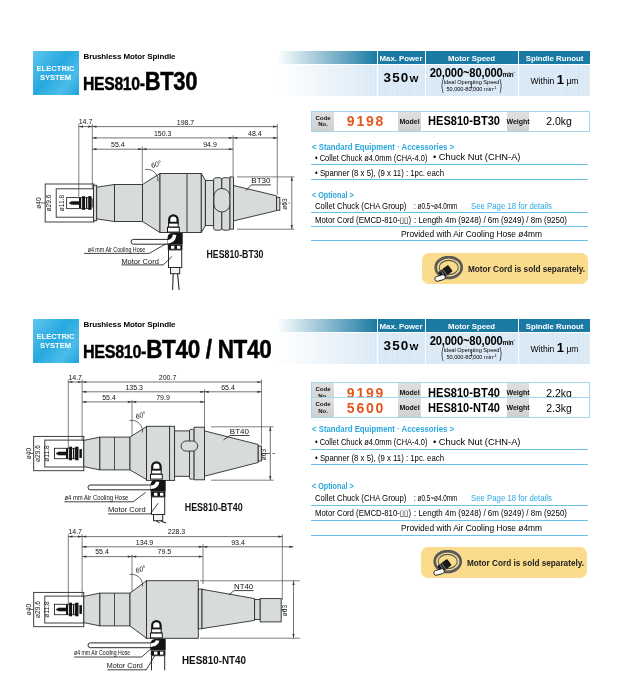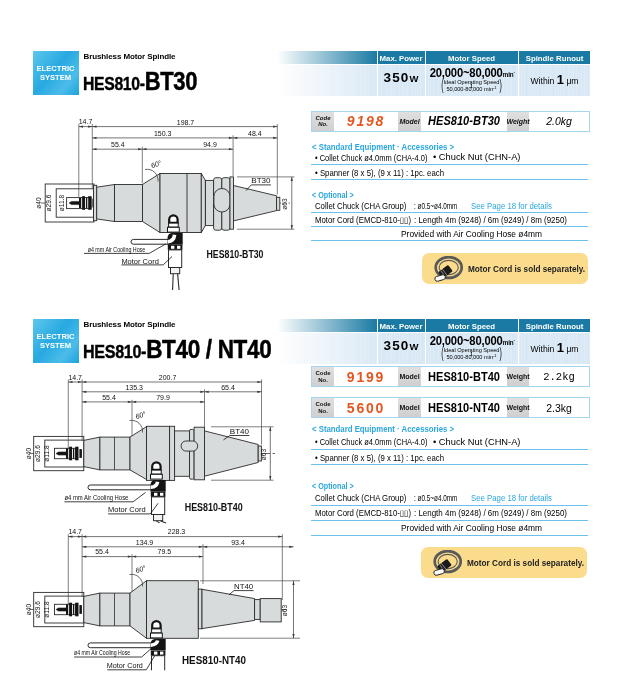--- a/index.html
+++ b/index.html
@@ -40,21 +40,21 @@
 <div class="abs" style="left:519px;top:53.5px;width:71px;color:#fff;font-weight:bold;font-size:7.8px;text-align:center;">Spindle Runout</div>
 <div class="abs" style="left:378px;top:70px;width:46px;text-align:center;font-weight:bold;font-size:13.5px;letter-spacing:1.2px;">350<span style="font-size:9.5px;font-weight:bold;letter-spacing:0;">W</span></div>
 <div class="abs" style="left:425px;top:66px;width:93px;text-align:center;font-weight:bold;font-size:12.5px;letter-spacing:-0.2px;transform:scaleX(0.9);">20,000~80,000<span style="font-size:7px;">min</span><span style="font-size:5px;vertical-align:3px;">-1</span></div>
 <div class="abs" style="left:425px;top:79px;width:93px;text-align:center;font-size:5.6px;line-height:6.2px;">
   <span style="display:inline-block;vertical-align:middle;transform:scaleY(2.2);font-size:7px;">(</span><span style="display:inline-block;vertical-align:middle;">Ideal Operating Speed<br>50,000-80,000 min<span style="font-size:4px;vertical-align:2px;">-1</span></span><span style="display:inline-block;vertical-align:middle;transform:scaleY(2.2);font-size:7px;">)</span>
 </div>
 <div class="abs" style="left:519px;top:72px;width:71px;text-align:center;font-size:8.6px;">Within <span style="font-size:13px;font-weight:bold;">1</span> μm</div>
 
 <div class="abs" style="left:277px;top:63.6px;width:313px;height:1px;background:#fff;"></div>
 
-<div class="abs codebox" style="left:311px;top:110.5px;width:277px;font-style:italic;">
+<div class="abs codebox" style="left:311px;top:110.5px;width:277px;">
   <div class="g" style="width:22px;font-size:6px;line-height:6.5px;">Code<br>No.</div>
   <div class="w" style="width:64px;color:#e4561f;font-weight:bold;font-size:14px;letter-spacing:1.8px;">9198</div>
   <div class="g" style="width:23px;font-size:7px;">Model</div>
   <div class="w" style="width:86px;font-weight:bold;font-size:12px;">
       <span style="transform:scaleX(0.92);display:inline-block;">HES810-BT30</span>
     </div>
   <div class="g" style="width:22px;font-size:7px;">Weight</div>
   <div class="w" style="flex:1;font-size:10.5px;">2.0kg</div>
 </div>
 
@@ -106,29 +106,29 @@
 <div class="abs" style="left:519px;top:321.5px;width:71px;color:#fff;font-weight:bold;font-size:7.8px;text-align:center;">Spindle Runout</div>
 <div class="abs" style="left:378px;top:338px;width:46px;text-align:center;font-weight:bold;font-size:13.5px;letter-spacing:1.2px;">350<span style="font-size:9.5px;font-weight:bold;letter-spacing:0;">W</span></div>
 <div class="abs" style="left:425px;top:334px;width:93px;text-align:center;font-weight:bold;font-size:12.5px;letter-spacing:-0.2px;transform:scaleX(0.9);">20,000~80,000<span style="font-size:7px;">min</span><span style="font-size:5px;vertical-align:3px;">-1</span></div>
 <div class="abs" style="left:425px;top:347px;width:93px;text-align:center;font-size:5.6px;line-height:6.2px;">
   <span style="display:inline-block;vertical-align:middle;transform:scaleY(2.2);font-size:7px;">(</span><span style="display:inline-block;vertical-align:middle;">Ideal Operating Speed<br>50,000-80,000 min<span style="font-size:4px;vertical-align:2px;">-1</span></span><span style="display:inline-block;vertical-align:middle;transform:scaleY(2.2);font-size:7px;">)</span>
 </div>
 <div class="abs" style="left:519px;top:340px;width:71px;text-align:center;font-size:8.6px;">Within <span style="font-size:13px;font-weight:bold;">1</span> μm</div>
 
 <div class="abs" style="left:277px;top:331.6px;width:313px;height:1px;background:#fff;"></div>
 
-<div class="abs codebox" style="left:311px;top:366px;width:277px;">
+<div class="abs codebox" style="left:311px;top:382px;width:277px;">
   <div class="g" style="width:22px;font-size:6px;line-height:6.5px;">Code<br>No.</div>
   <div class="w" style="width:64px;color:#e4561f;font-weight:bold;font-size:14px;letter-spacing:1.8px;">9199</div>
   <div class="g" style="width:23px;font-size:7px;">Model</div>
   <div class="w" style="width:86px;font-weight:bold;font-size:12px;">
       <span style="transform:scaleX(0.92);display:inline-block;">HES810-BT40</span>
     </div>
   <div class="g" style="width:22px;font-size:7px;">Weight</div>
-  <div class="w" style="flex:1;font-size:10.5px;font-family:Liberation Mono, monospace;">2.2kg</div>
+  <div class="w" style="flex:1;font-size:10.5px;">2.2kg</div>
 </div>
 <div class="abs codebox" style="left:311px;top:397px;width:277px;">
   <div class="g" style="width:22px;font-size:6px;line-height:6.5px;">Code<br>No.</div>
   <div class="w" style="width:64px;color:#e4561f;font-weight:bold;font-size:14px;letter-spacing:1.8px;">5600</div>
   <div class="g" style="width:23px;font-size:7px;">Model</div>
   <div class="w" style="width:86px;font-weight:bold;font-size:12px;">
       <span style="transform:scaleX(0.92);display:inline-block;">HES810-NT40</span>
     </div>
   <div class="g" style="width:22px;font-size:7px;">Weight</div>
   <div class="w" style="flex:1;font-size:10.5px;">2.3kg</div>

